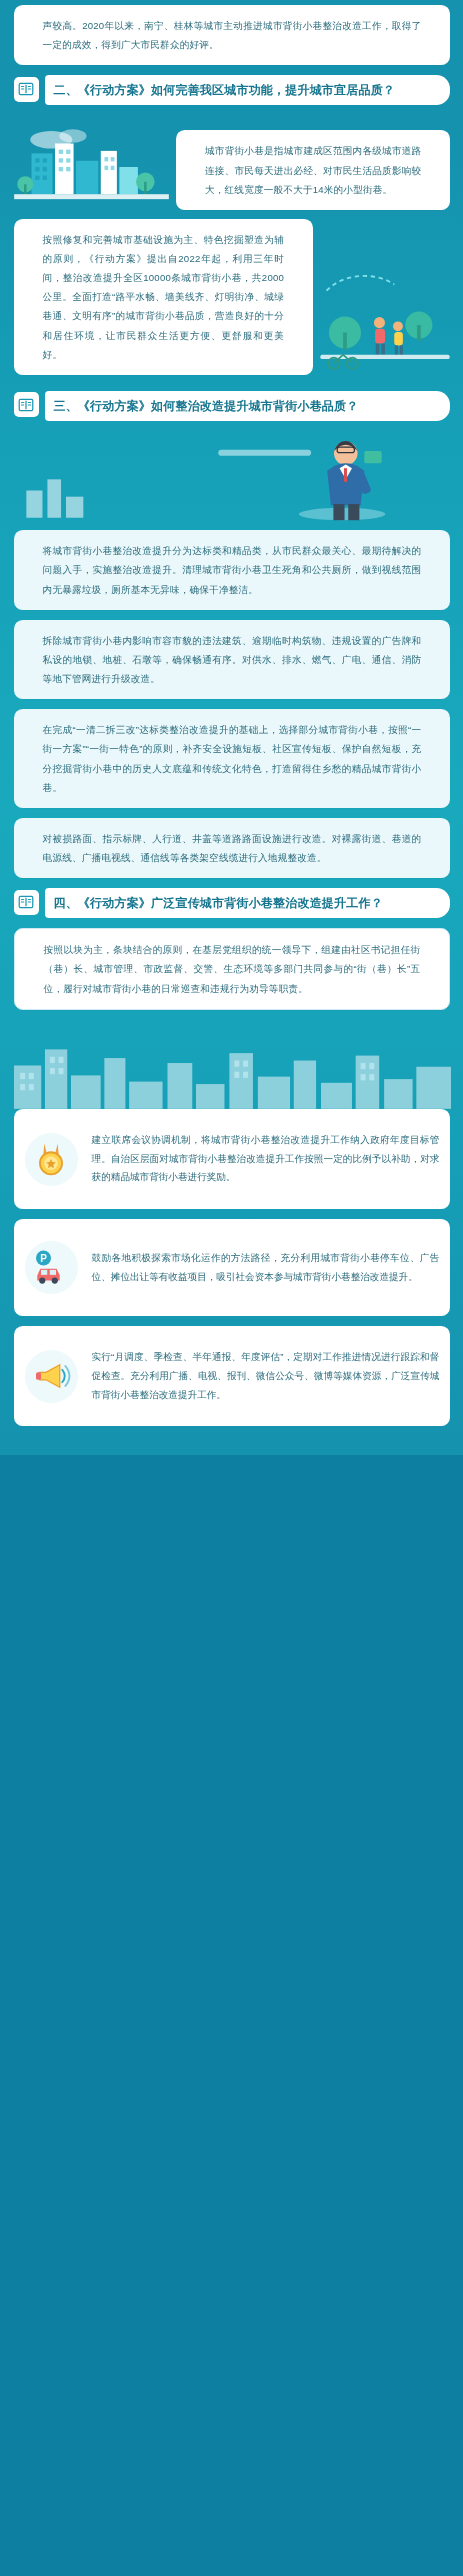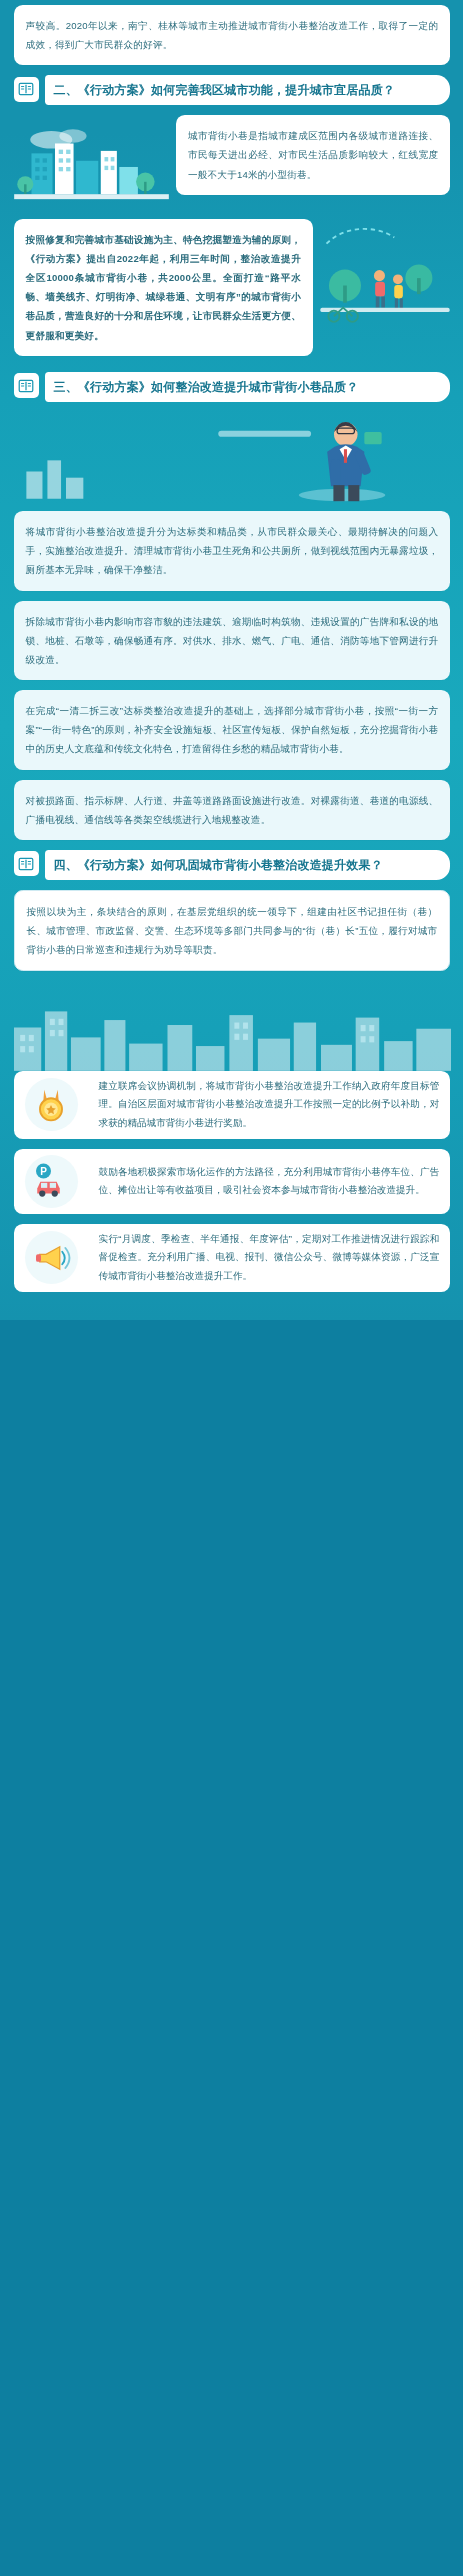--- a/index.html
+++ b/index.html
@@ -15,21 +15,21 @@
     background: linear-gradient(180deg,#1592ae 0%, #1592ae 10%, #16a0b8 30%, #19a9bd 55%, #16a0b8 78%, #1592ae 100%);
     padding: 0 0 18.6px 0;
     overflow: hidden;
   }
   .block { padding: 0 13.6px; position: relative; z-index: 3; }
 
   
   .card {
     background: #ffffff;
     border-radius: 8.7px;
-    padding: 11px 12px;
+    padding: 11px 29px;
     font-size: 9.6px;
     line-height: 2.0;
     color: #2a6b7c;
     text-align: justify;
     letter-spacing: 0.2px;
     margin-bottom: 10px;
     box-shadow: 0 0.6px 0 rgba(0,0,0,.04);
   }
   .card.mint { background: #eaf8fb; }
   .card.blue-border { border: 1.2px solid #cfeaf2; background: #ffffff; }
@@ -63,29 +63,29 @@
     letter-spacing: 0.2px;
   }
 
   
   .illus { position: relative; height: 105px; margin: 2.5px 0 6.2px 0; }
   .illus svg, .illus-wide svg { display: block; }
 
   .row2 { display: flex; gap: 2px; }
   .row2 > .card { flex: 1 1 0; margin-bottom: 10px; }
 
-  .text-right-wrap { display: flex; gap: 7.4px; align-items: flex-start; }
+  .text-right-wrap { display: flex; gap: 7.4px; align-items: flex-end; }
 
   
   .iconcard {
     background: #ffffff;
     border-radius: 8.7px;
-    padding: 6px 11px;
+    padding: 22px 11px;
     display: flex;
-    gap: 21px;
+    gap: 14px;
     align-items: center;
     margin-bottom: 10px;
   }
   .iconcard .ic {
     width: 53px; height: 53px;
     border-radius: 50%;
     background: #eef9fb;
     display: flex; align-items: center; justify-content: center;
     flex: 0 0 auto;
   }
@@ -166,21 +166,21 @@
           <rect x="16" y="112" width="4" height="16" fill="#2e9b86"></rect>
           <circle cx="212" cy="108" r="15" fill="#49c4a6"></circle>
           <rect x="210" y="108" width="4" height="20" fill="#2e9b86"></rect>
           <rect x="0" y="128" width="250" height="8" fill="#ffffff" opacity=".85"></rect>
         </svg>
       </div>
       <div class="card" style="margin-bottom:6.2px;">城市背街小巷是指城市建成区范围内各级城市道路连接、市民每天进出必经、对市民生活品质影响较大，红线宽度一般不大于14米的小型街巷。</div>
     </div>
 
     <div class="text-right-wrap" style="margin-top:2.5px;">
-      <div class="card" style="flex:1 1 auto;font-weight:bold;">按照修复和完善城市基础设施为主、特色挖掘塑造为辅的原则，《行动方案》提出自2022年起，利用三年时间，整治改造提升全区10000条城市背街小巷，共2000公里。全面打造“路平水畅、墙美线齐、灯明街净、城绿巷通、文明有序”的城市背街小巷品质，营造良好的十分和居住环境，让市民群众生活更方便、更舒服和更美好。</div>
+      <div class="card" style="flex:1 1 auto;">按照修复和完善城市基础设施为主、特色挖掘塑造为辅的原则，《行动方案》提出自2022年起，利用三年时间，整治改造提升全区10000条城市背街小巷，共2000公里。全面打造“路平水畅、墙美线齐、灯明街净、城绿巷通、文明有序”的城市背街小巷品质，营造良好的十分和居住环境，让市民群众生活更方便、更舒服和更美好。</div>
       <div style="flex:0 0 130px;">
         <svg width="130" height="117" viewBox="0 0 210 190">
           <path d="M10 40 C 40 10, 90 10, 120 30" fill="none" stroke="#7fe0ea" stroke-width="3" stroke-dasharray="7 6"></path>
           <circle cx="40" cy="108" r="26" fill="#3fbf9f" opacity=".9"></circle>
           <rect x="37" y="108" width="6" height="28" fill="#2e9b86"></rect>
           <circle cx="160" cy="96" r="22" fill="#3fbf9f" opacity=".85"></circle>
           <rect x="157" y="96" width="6" height="26" fill="#2e9b86"></rect>
           <g>
             <circle cx="96" cy="92" r="9" fill="#f2b27a"></circle>
             <rect x="89" y="102" width="16" height="24" rx="5" fill="#f06a6a"></rect>
@@ -253,21 +253,21 @@
       <div class="badge">
         <svg width="16" height="16" viewBox="0 0 26 26">
           <rect x="2" y="4" width="22" height="18" rx="2" fill="none" stroke="#1b97b3" stroke-width="2"></rect>
           <line x1="13" y1="6" x2="13" y2="20" stroke="#1b97b3" stroke-width="2"></line>
           <line x1="5" y1="9" x2="10" y2="9" stroke="#1b97b3" stroke-width="1.6"></line>
           <line x1="5" y1="13" x2="10" y2="13" stroke="#1b97b3" stroke-width="1.6"></line>
           <line x1="16" y1="9" x2="21" y2="9" stroke="#1b97b3" stroke-width="1.6"></line>
           <line x1="16" y1="13" x2="21" y2="13" stroke="#1b97b3" stroke-width="1.6"></line>
         </svg>
       </div>
-      <div class="title">四、《行动方案》如何巩固城市背街小巷整治改造提升效果？</div>
+      <div class="title">四、《行动方案》广泛宣传城市背街小巷整治改造提升工作？</div>
     </div>
 
     <div class="row2">
       <div class="card blue-border">按照以块为主，条块结合的原则，在基层党组织的统一领导下，组建由社区书记担任街（巷）长、城市管理、市政监督、交警、生态环境等多部门共同参与的“街（巷）长”五位，履行对城市背街小巷的日常巡查和违规行为劝导等职责。</div>
     </div>
 
     <div class="cityband">
       <svg width="437" height="87" viewBox="0 0 706 140">
         <g fill="#ffffff" opacity=".5">
           <rect x="0" y="70" width="44" height="70"></rect>

